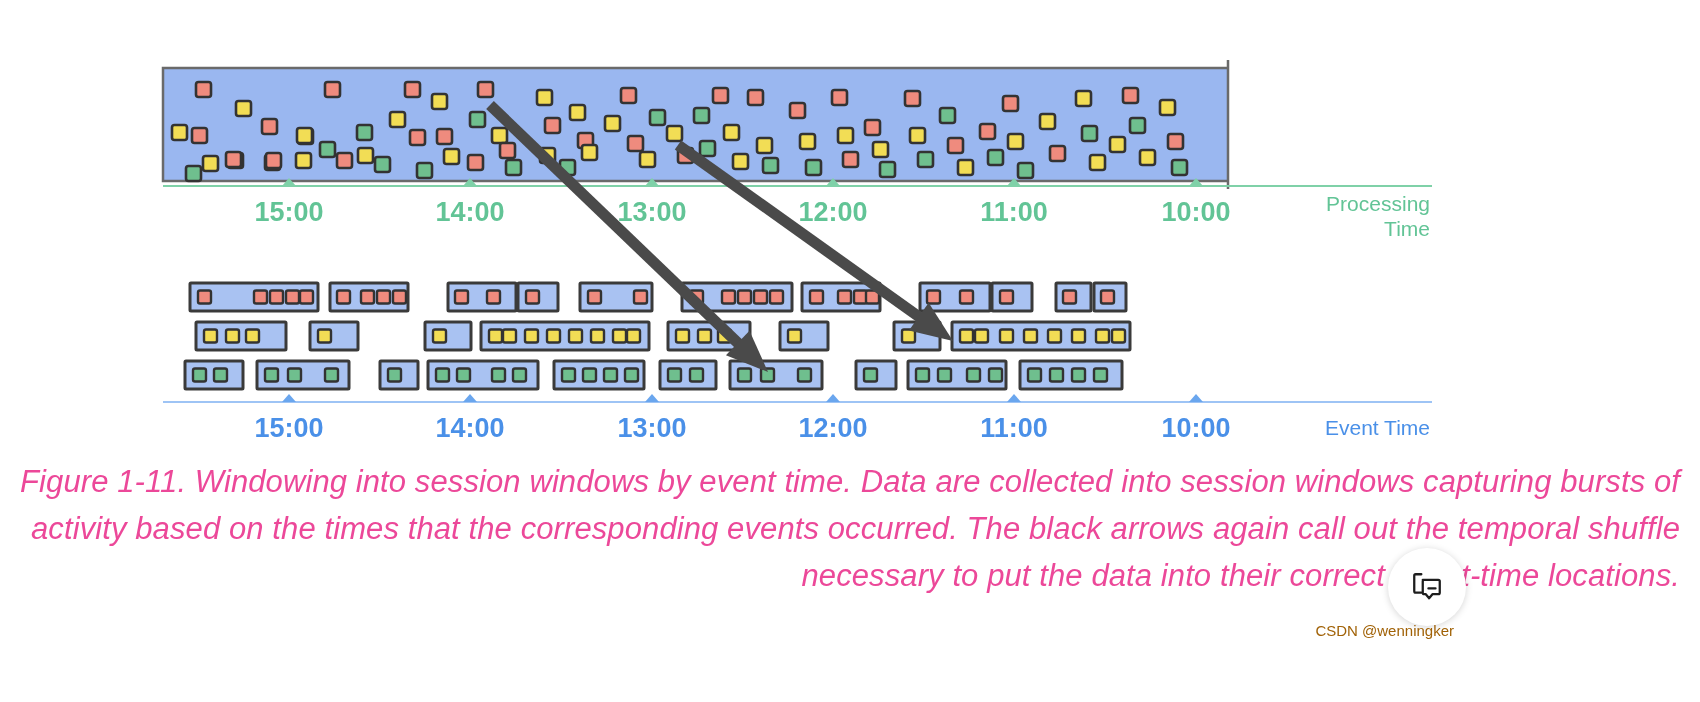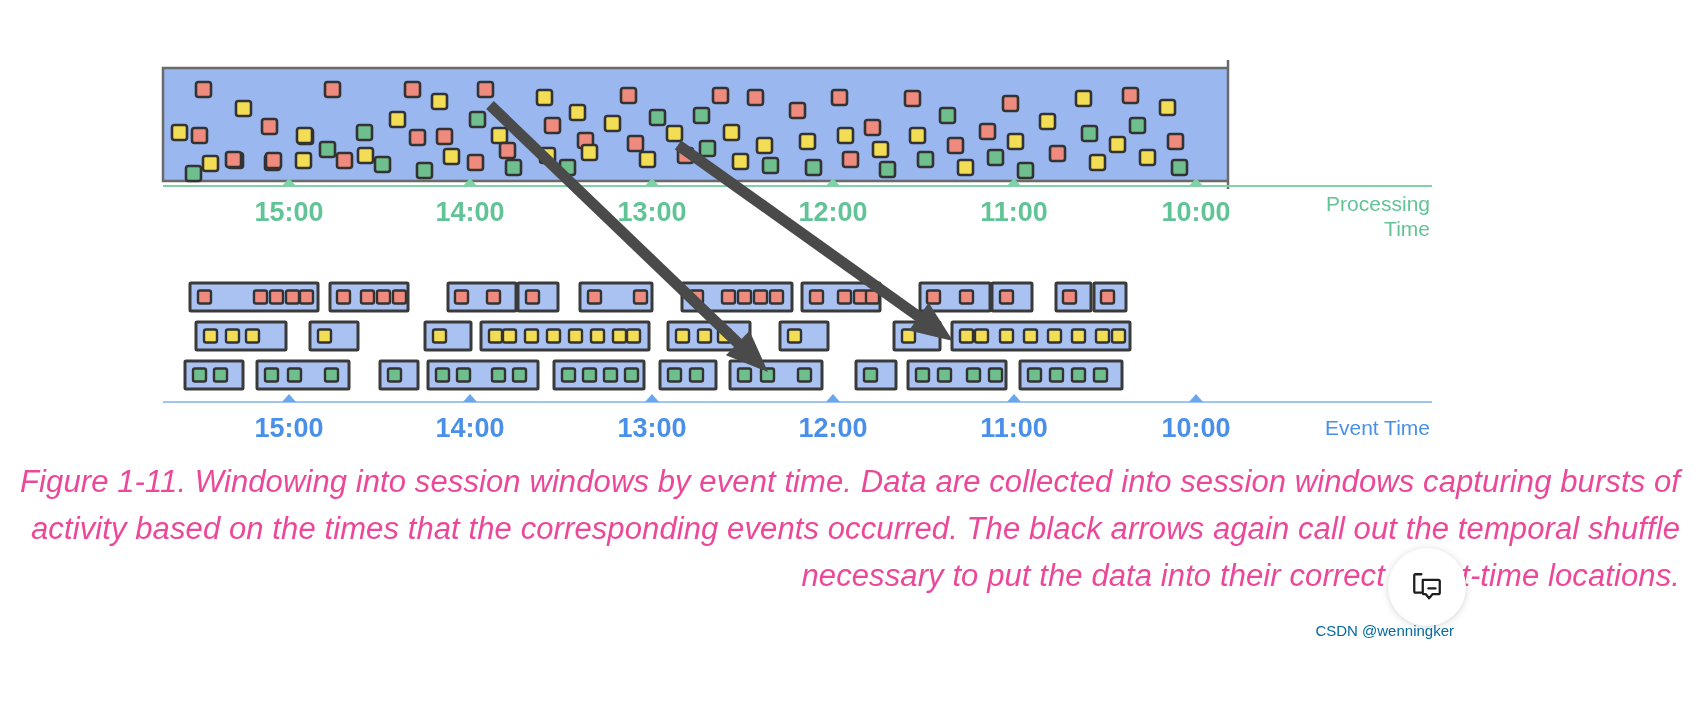--- a/index.html
+++ b/index.html
@@ -62,21 +62,21 @@
     box-shadow: 0 1px 7px rgba(0,0,0,0.17);
     display: flex;
     align-items: center;
     justify-content: center;
   }
   #watermark {
     position: absolute;
     right: 20px;
     top: 622px;
     font-size: 15px;
-    color: #0369a1;
+    color: #a16207;
     font-family: "Liberation Sans", sans-serif;
     white-space: nowrap;
     margin-left: 36px;
   }
 </style>
 </head>
 <body>
 
 <div id="figure-root">
 

